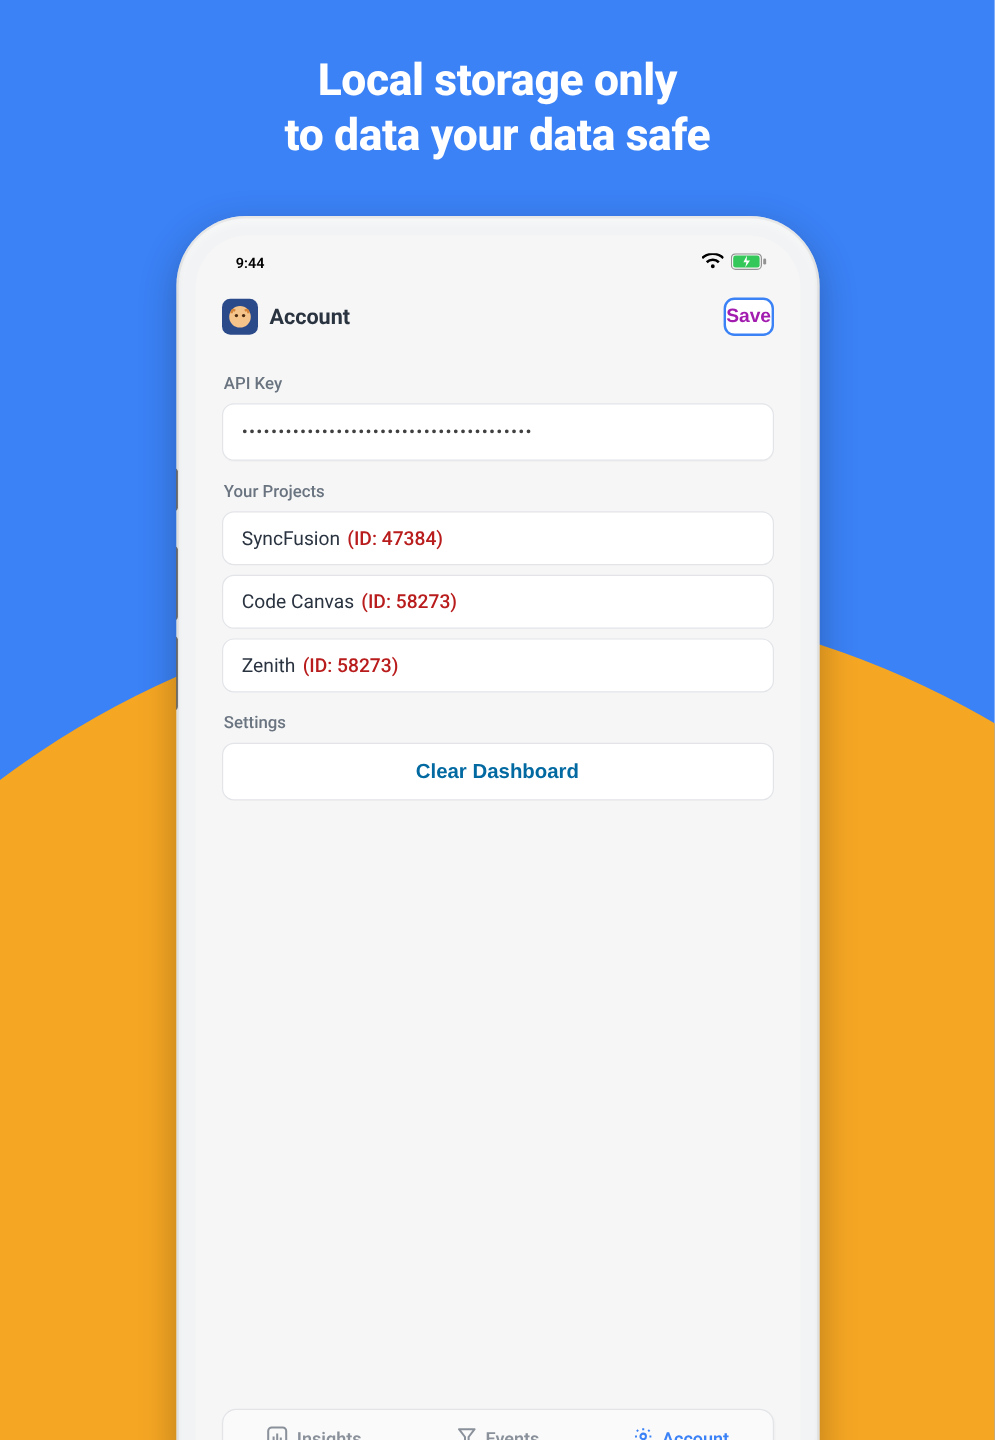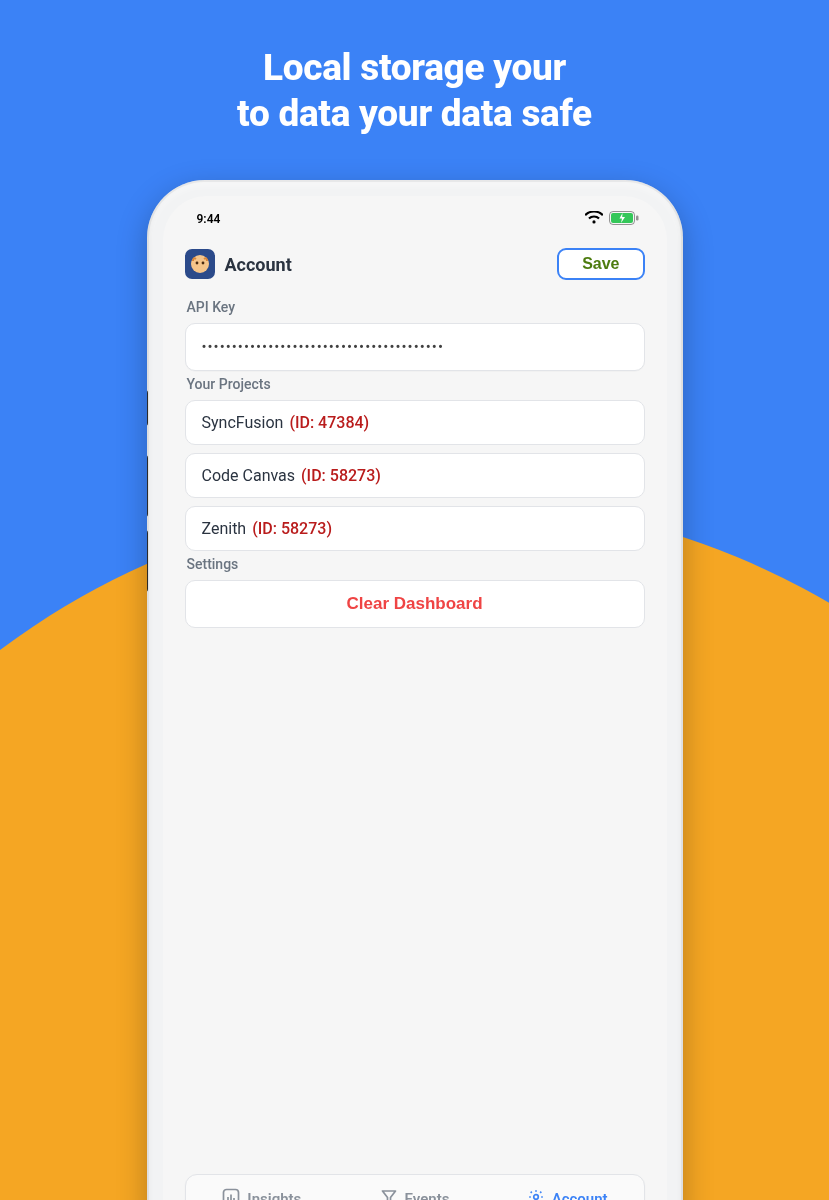--- a/index.html
+++ b/index.html
@@ -94,38 +94,38 @@
     border-radius: 7px;
     background: #2b4a8a;
     display: flex;
     align-items: center;
     justify-content: center;
     font-size: 18px;
   }
   .app-title { font-weight: 700; font-size: 18px; color: #2a3340; }
   .save-btn {
     border: 2px solid #3b82f6;
-    color: #4d7c0f;
+    color: #a21caf;
     background: #fff;
     font-weight: 700;
     font-size: 16px;
-    padding: 5px 23px;
+    padding: 5px 0;
     border-radius: 9px;
     cursor: pointer;
   }
 
   .content {
     flex: 1;
     overflow: hidden;
     padding: 6px 22px 0 22px;
   }
   .section-label {
     font-size: 14px;
     color: #6a7480;
-    margin: 5px 2px 8px 2px;
+    margin: 18px 2px 8px 2px;
     font-weight: 500;
   }
   .field {
     background: #fff;
     border: 1px solid #e2e4e8;
     border-radius: 10px;
     padding: 14px 16px;
     font-size: 15px;
     color: #404040;
     letter-spacing: 1px;
@@ -146,21 +146,21 @@
   .project-id { color: #b91c1c; font-weight: 500; }
 
   .clear-btn {
     background: #fff;
     border: 1px solid #e2e4e8;
     border-radius: 10px;
     padding: 13px;
     text-align: center;
     font-weight: 700;
     font-size: 17px;
-    color: #ef4444;
+    color: #0369a1;
     cursor: pointer;
     width: 100%;
   }
 
   .tab-bar {
     position: absolute;
     left: 22px;
     right: 22px;
     bottom: 20px;
     height: 50px;
@@ -184,21 +184,21 @@
   .tab.active { color: #3b82f6; }
   .tab svg { width: 18px; height: 18px; }
 </style>
 </head>
 <body>
 
 <div class="canvas">
   <div class="orange-arc"></div>
 
   <div class="headline">
-    <span>Local storage your</span><br>
+    <span>Local storage only</span><br>
     <span>to data your data safe</span>
   </div>
 
   <div class="phone">
     <div class="side-btn b1"></div>
     <div class="side-btn b2"></div>
     <div class="side-btn b3"></div>
 
     <div class="phone-inner">
 

